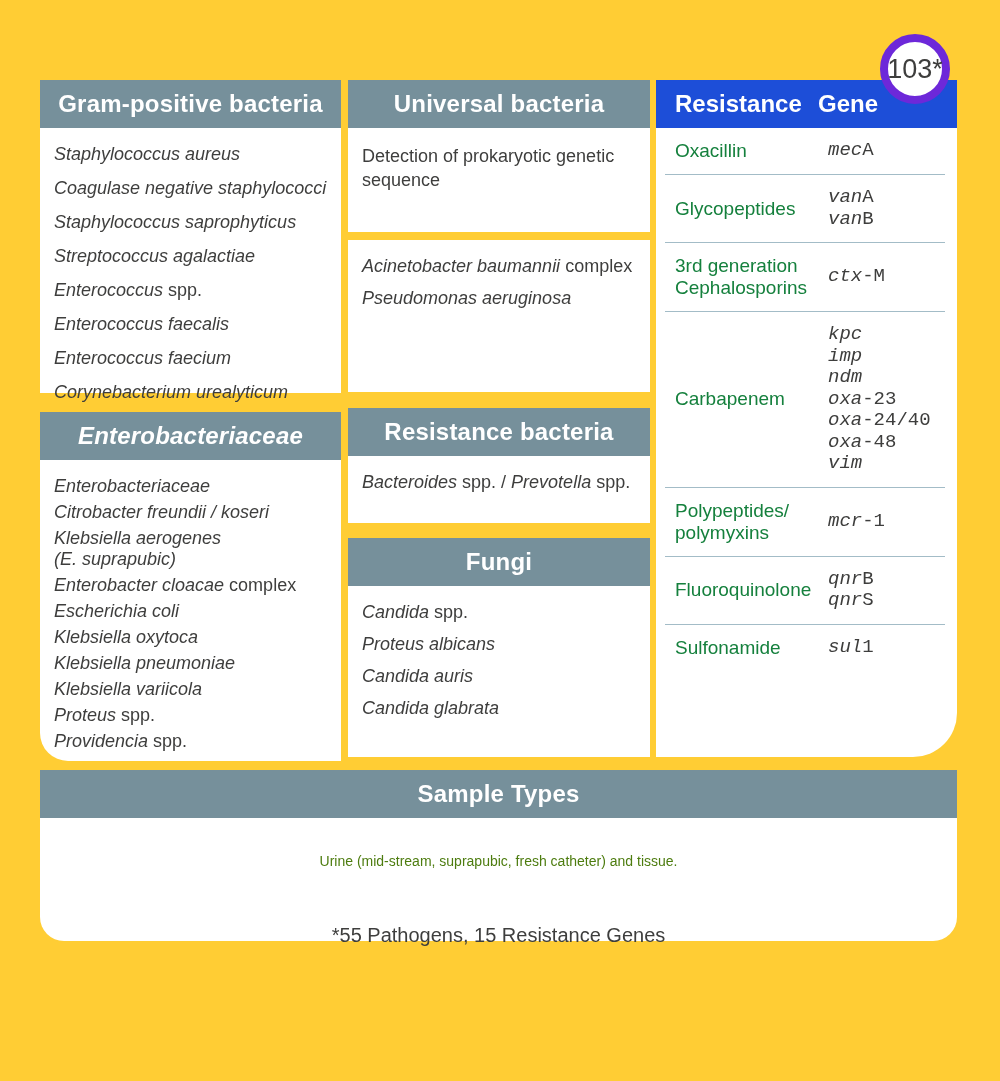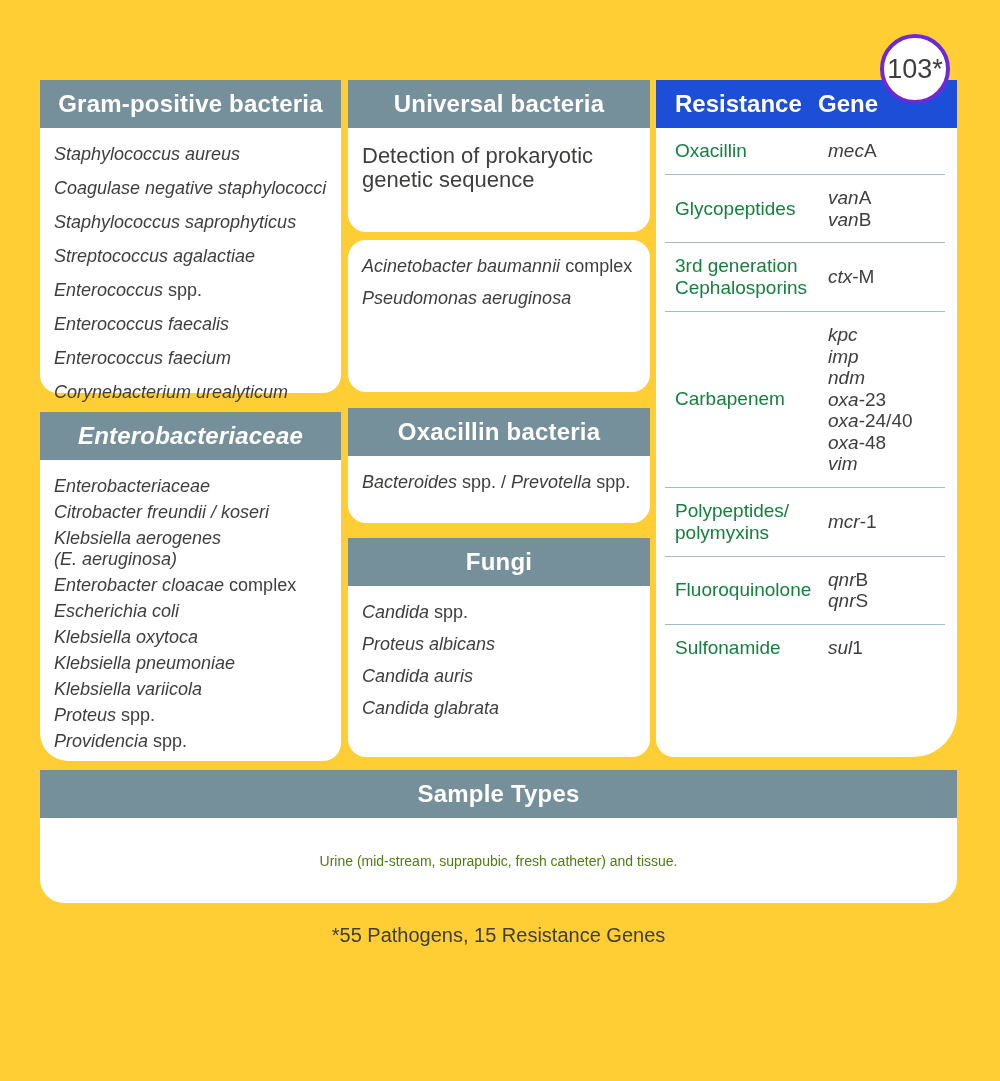--- a/index.html
+++ b/index.html
@@ -1,62 +1,62 @@
 <!DOCTYPE html>
 <html><head>
 <meta charset="utf-8">
 <style>
   * { margin:0; padding:0; box-sizing:border-box; }
   html,body { width:1000px; }
   body { font-family:"Liberation Sans","DejaVu Sans",sans-serif; }
   .canvas { position:relative; width:1000px; height:1081px; background:#FFCD34; overflow:hidden; }
 
-  .card { position:absolute; background:#FFFFFF;border-radius:18px; }
+  .card { position:absolute; background:#FFFFFF; }
   .card-header {
     background:#76909B; color:#FFFFFF; height:48px;
     display:flex; align-items:center; justify-content:center;
     font-size:24px; font-weight:bold; letter-spacing:.2px;
   }
   .card-header.italic { font-style:italic; }
 
   
   #p-gram      { left:40px;  top:80px;  width:301px; height:313px; }
   #p-entero    { left:40px;  top:412px; width:301px; height:349px; border-bottom-left-radius:28px; }
   #p-universal { left:348px; top:80px;  width:302px; height:152px; }
   #p-nonferm   { left:348px; top:240px; width:302px; height:152px; }
   #p-anaerobic { left:348px; top:408px; width:302px; height:115px; }
   #p-fungi     { left:348px; top:538px; width:302px; height:219px; }
   #p-resist    { left:656px; top:80px;  width:301px; height:677px; border-bottom-right-radius:44px; }
-  #p-sample    { left:40px;  top:770px; width:917px; height:133px; border-bottom-left-radius:24px; border-bottom-right-radius:24px; }
+  #p-sample    { left:40px;  top:770px; width:917px; height:171px; border-bottom-left-radius:24px; border-bottom-right-radius:24px; }
 
   .species-list { list-style:none; padding:16px 20px 0 14px; color:#3E3E3D; font-size:18px; }
   .species-list li { margin-bottom:13px; line-height:21px; white-space:nowrap; }
   .species-list.dense li { margin-bottom:5px; }
   .species-list.mid li { margin-bottom:11px; }
   .it { font-style:italic; }
 
-  .body-paragraph { padding:16px 11px 0 14px; color:#3E3E3D; font-size:22px; line-height:24px; }
+  .body-paragraph { padding:16px 11px 0 14px; color:#3E3E3D; font-size:18px; line-height:24px; }
 
   
   .rt-head { display:flex; align-items:center; height:48px; background:#1d4ed8;
              color:#FFFFFF; font-size:24px; font-weight:bold; }
   .rt-head .c1 { padding-left:19px; width:162px; }
   .rt-row { display:flex; align-items:center; margin:0 12px 0 9px; padding:12px 0 12px 10px; }
   .rt-row + .rt-row { border-top:1px solid #A3BCC7; }
   .rt-label { width:153px; color:#15803d; font-size:19px; line-height:22px; }
-  .rt-genes { color:#3E3E3D; font-size:19px; line-height:21.5px; }
+  .rt-genes { color:#3E3E3D; font-size:19px; line-height:21.5px;font-family:Liberation Mono, monospace; }
 
   .sample-body { height:85px; display:flex; align-items:center; justify-content:center;
                  color:#4d7c0f; font-size:14px;text-align:right; }
 
   .footnote { position:absolute; left:40px; top:924px; width:917px; text-align:center;
               color:#3E3E3D; font-size:20px; }
 
   .badge { position:absolute; left:880px; top:34px; width:70px; height:70px;
-           background:#FFFFFF; border:4px solid #6d28d9; border-radius:50%;
+           background:#FFFFFF; border:8px solid #6d28d9; border-radius:50%;
            display:flex; align-items:center; justify-content:center;
            font-size:27px; color:#3E3E3D; z-index:5; }
 </style>
 </head>
 <body>
 
 <div class="canvas">
 
   <div class="badge">
     <span>103*</span>
@@ -74,21 +74,21 @@
         <li><span class="it">Enterococcus faecium</span></li>
         <li><span class="it">Corynebacterium urealyticum</span></li>
       </ul>
   </section>
 
   <section class="card" id="p-entero">
     <div class="card-header italic">Enterobacteriaceae</div>
     <ul class="species-list dense">
         <li><span class="it">Enterobacteriaceae</span></li>
         <li><span class="it">Citrobacter freundii / koseri</span></li>
-        <li><span class="it">Klebsiella aerogenes</span><br><span class="it">(E. aeruginosa)</span></li>
+        <li><span class="it">Klebsiella aerogenes</span><br><span class="it">(E. suprapubic)</span></li>
         <li><span class="it">Enterobacter cloacae</span><span> complex</span></li>
         <li><span class="it">Escherichia coli</span></li>
         <li><span class="it">Klebsiella oxytoca</span></li>
         <li><span class="it">Klebsiella pneumoniae</span></li>
         <li><span class="it">Klebsiella variicola</span></li>
         <li><span class="it">Proteus</span><span> spp.</span></li>
         <li><span class="it">Providencia</span><span> spp.</span></li>
       </ul>
   </section>
 
@@ -98,21 +98,21 @@
   </section>
 
   <section class="card" id="p-nonferm">
     <ul class="species-list mid">
         <li><span class="it">Acinetobacter baumannii</span><span> complex</span></li>
         <li><span class="it">Pseudomonas aeruginosa</span></li>
       </ul>
   </section>
 
   <section class="card" id="p-anaerobic">
-    <div class="card-header">Oxacillin bacteria</div>
+    <div class="card-header">Resistance bacteria</div>
     <ul class="species-list mid">
         <li><span class="it">Bacteroides</span><span> spp. / </span><span class="it">Prevotella</span><span> spp.</span></li>
       </ul>
   </section>
 
   <section class="card" id="p-fungi">
     <div class="card-header">Fungi</div>
     <ul class="species-list mid">
         <li><span class="it">Candida</span><span> spp.</span></li>
         <li><span class="it">Proteus albicans</span></li>

